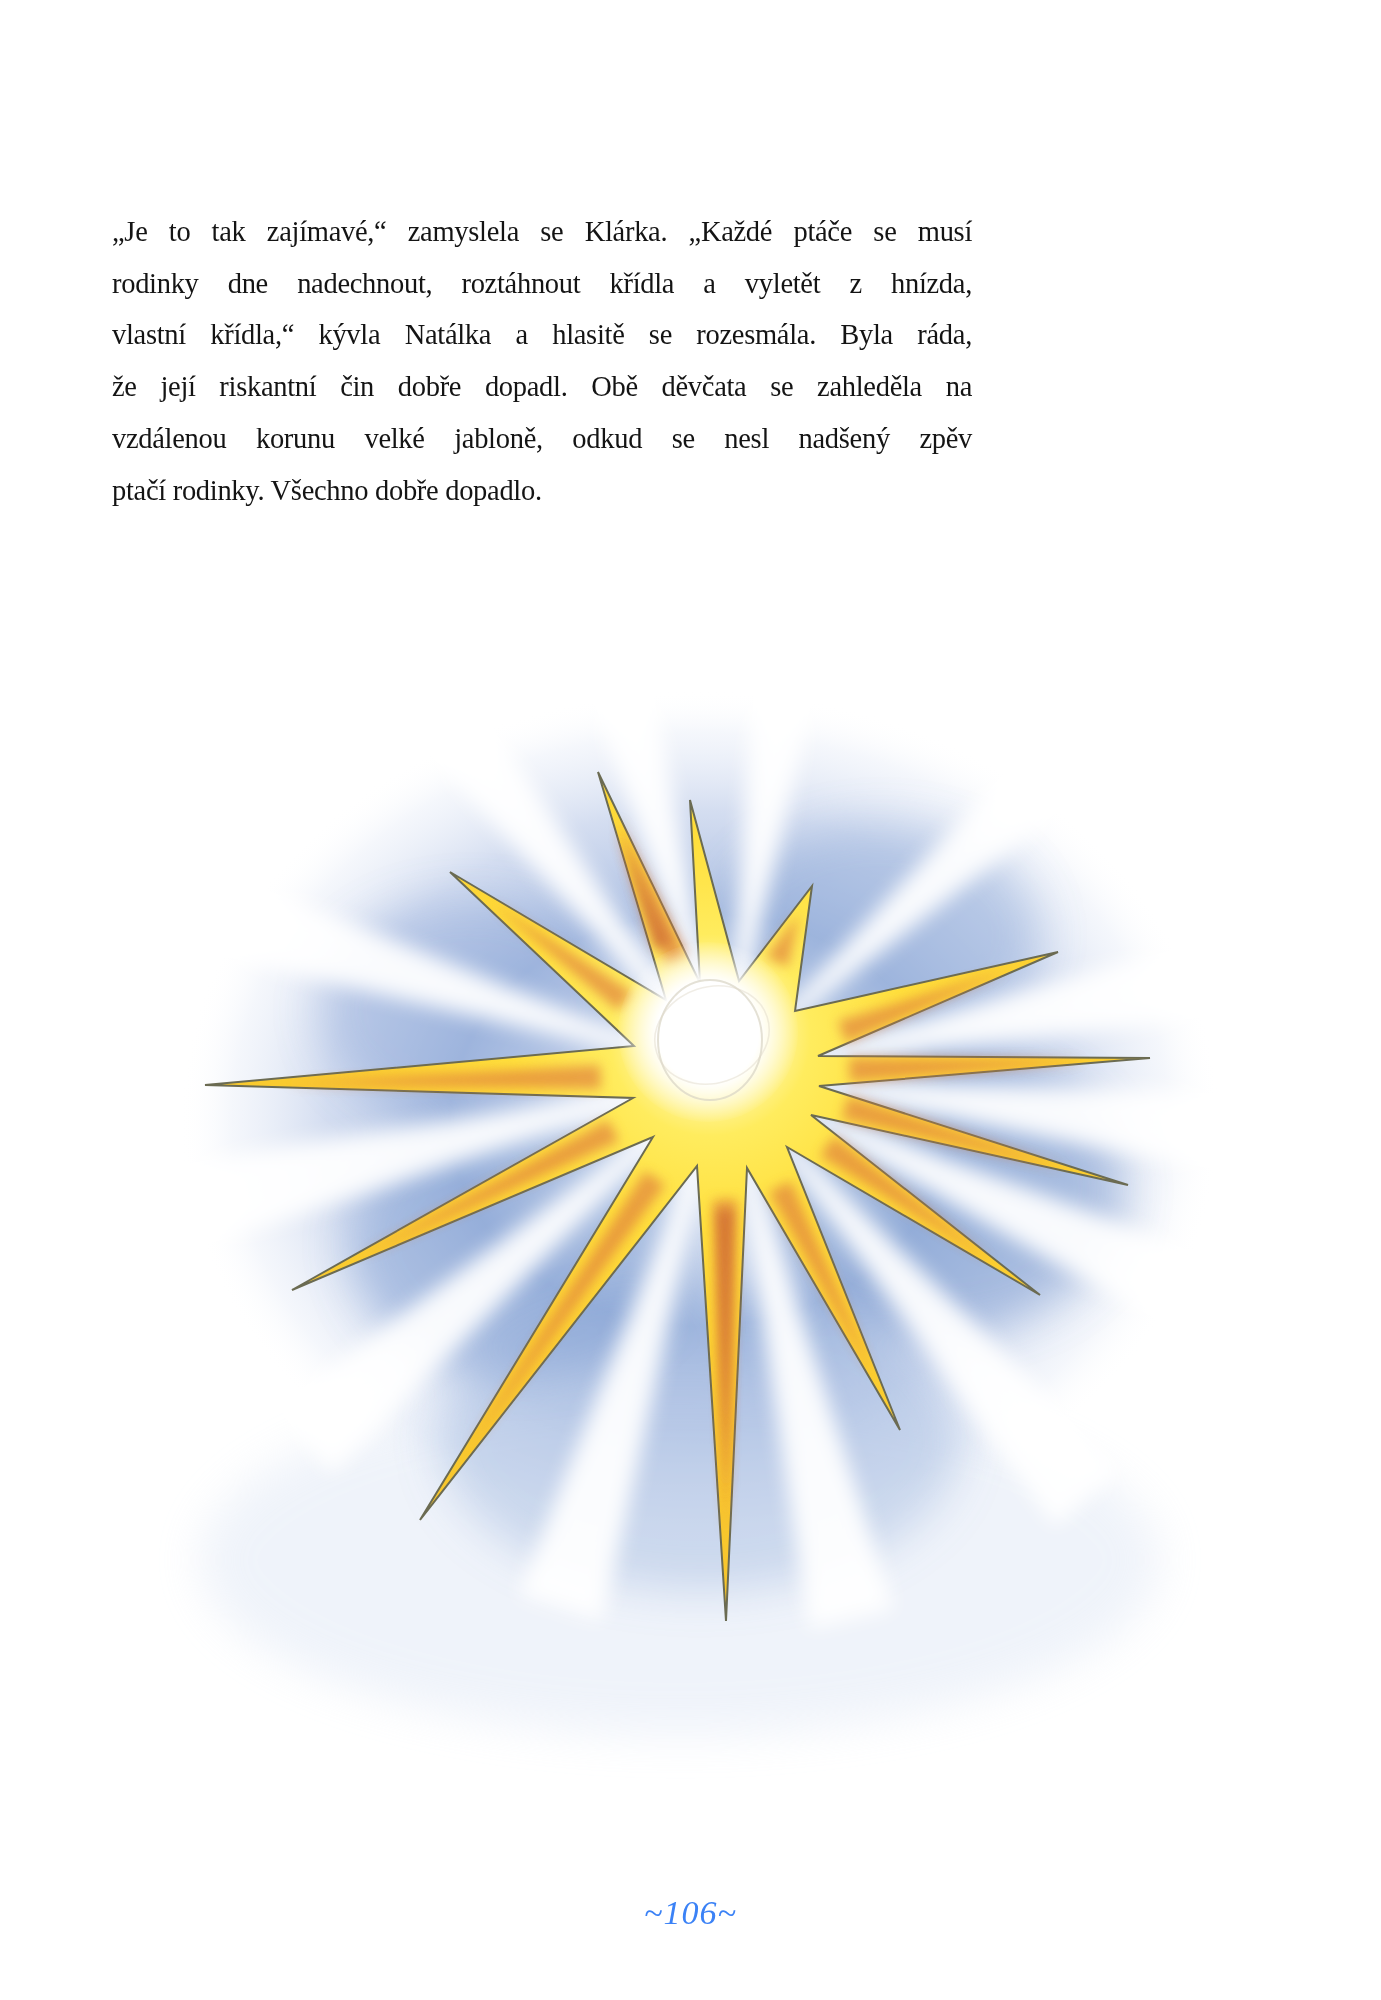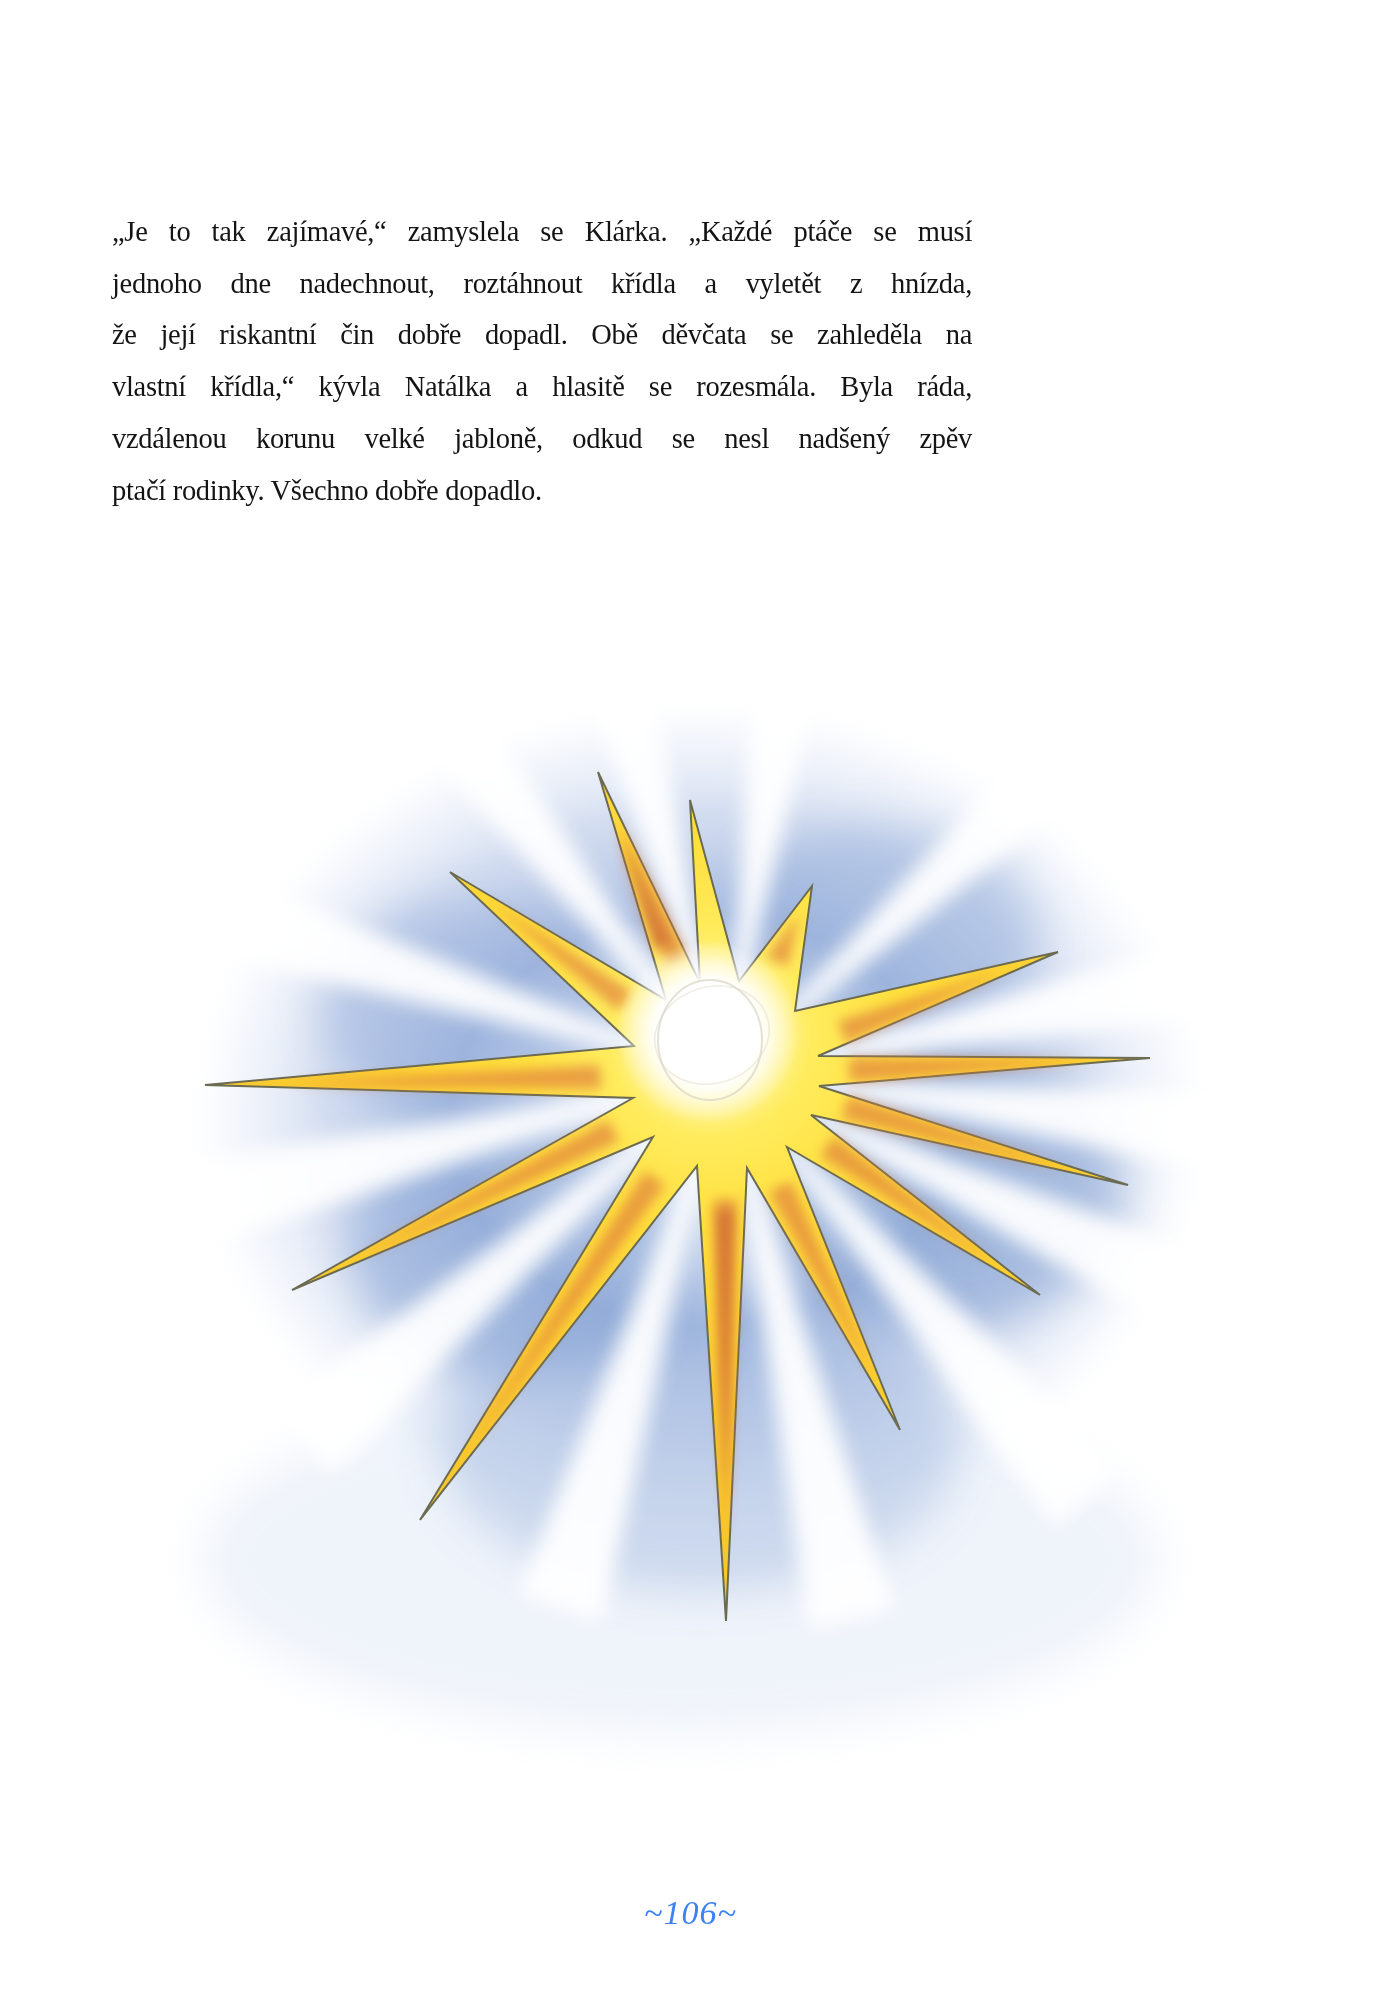--- a/index.html
+++ b/index.html
@@ -135,22 +135,22 @@
 
     <g>
       <circle cx="708" cy="1032" r="90" fill="url(#coreGrad)"></circle>
       <ellipse cx="710" cy="1040" rx="52" ry="60" fill="none" stroke="#d9d4c4" stroke-width="2" opacity="0.7"></ellipse>
       <ellipse cx="712" cy="1035" rx="58" ry="48" fill="none" stroke="#ddd8c8" stroke-width="1.6" opacity="0.45" transform="rotate(-18 712 1035)"></ellipse>
     </g>
   </svg>
 
   <div class="story">
     <div class="line">„Je to tak zajímavé,“ zamyslela se Klárka. „Každé ptáče se musí</div>
-    <div class="line">jednoho dne nadechnout, roztáhnout křídla a vyletět z hnízda,</div>
+    <div class="line">rodinky dne nadechnout, roztáhnout křídla a vyletět z hnízda,</div>
+    <div class="line">vlastní křídla,“ kývla Natálka a hlasitě se rozesmála. Byla ráda,</div>
     <div class="line">že její riskantní čin dobře dopadl. Obě děvčata se zahleděla na</div>
-    <div class="line">vlastní křídla,“ kývla Natálka a hlasitě se rozesmála. Byla ráda,</div>
     <div class="line">vzdálenou korunu velké jabloně, odkud se nesl nadšený zpěv</div>
     <div class="line last">ptačí rodinky. Všechno dobře dopadlo.</div>
   </div>
 
   <div class="page-number">~106~</div>
 
 </div>
 
 </body></html>

